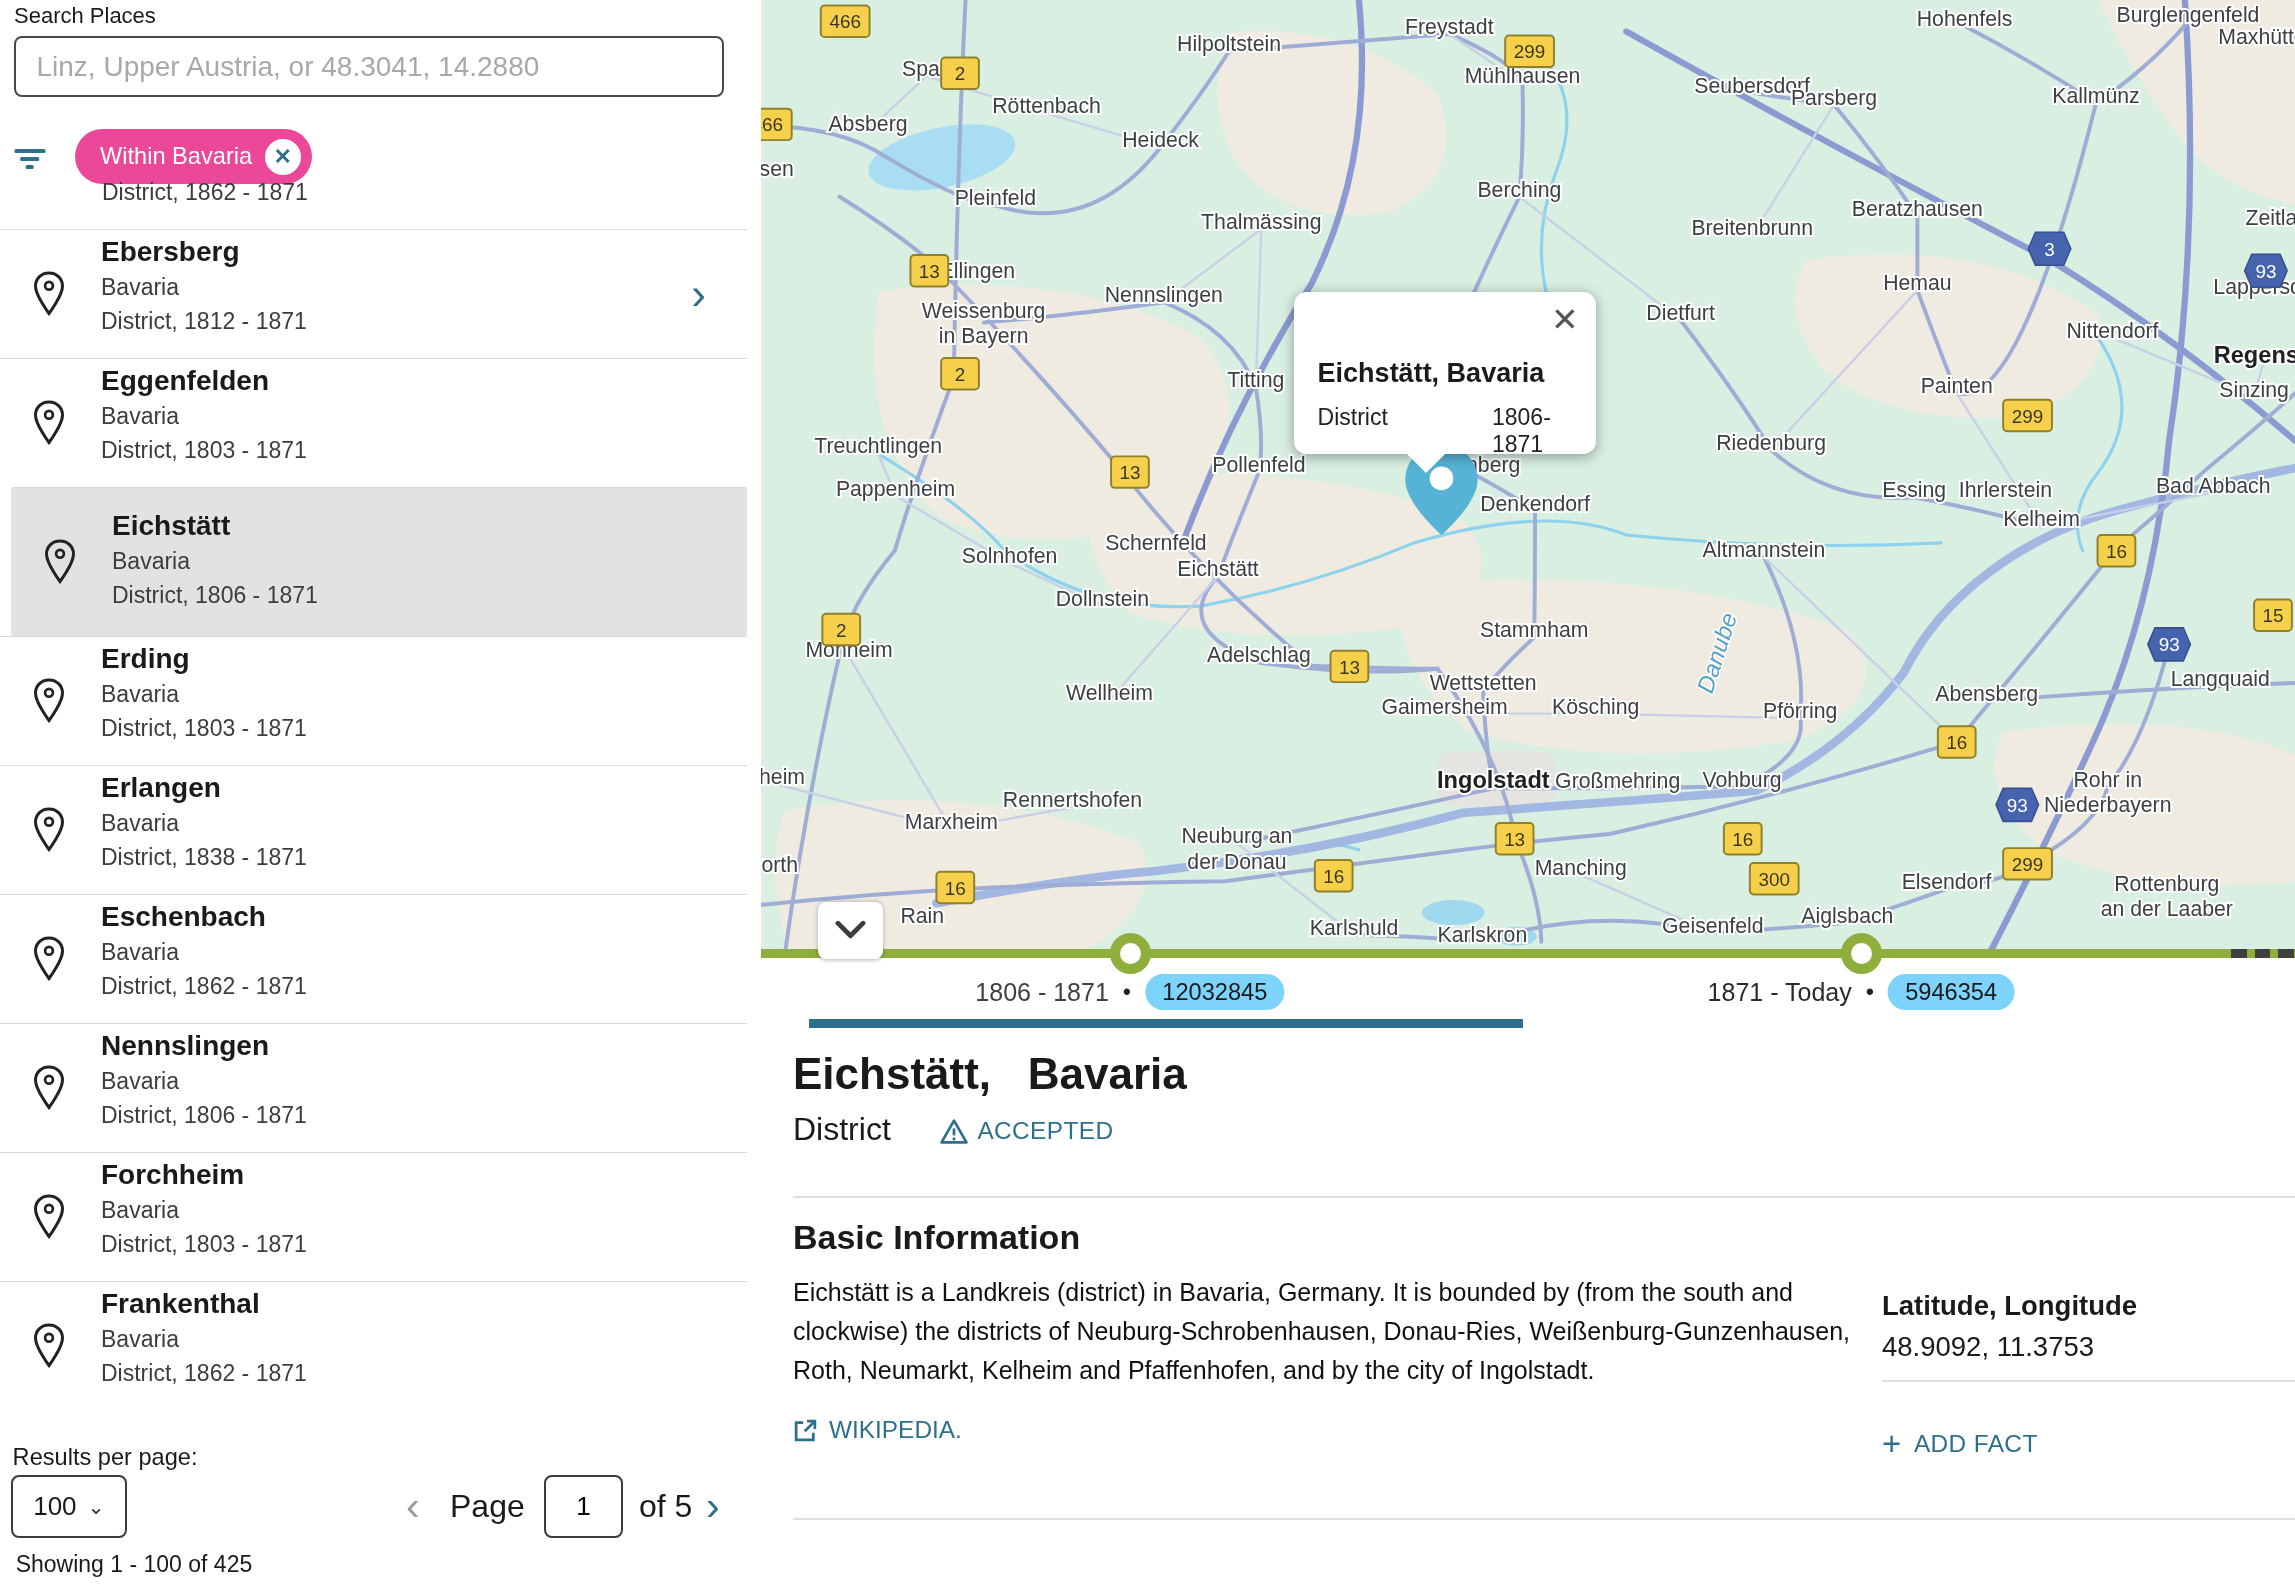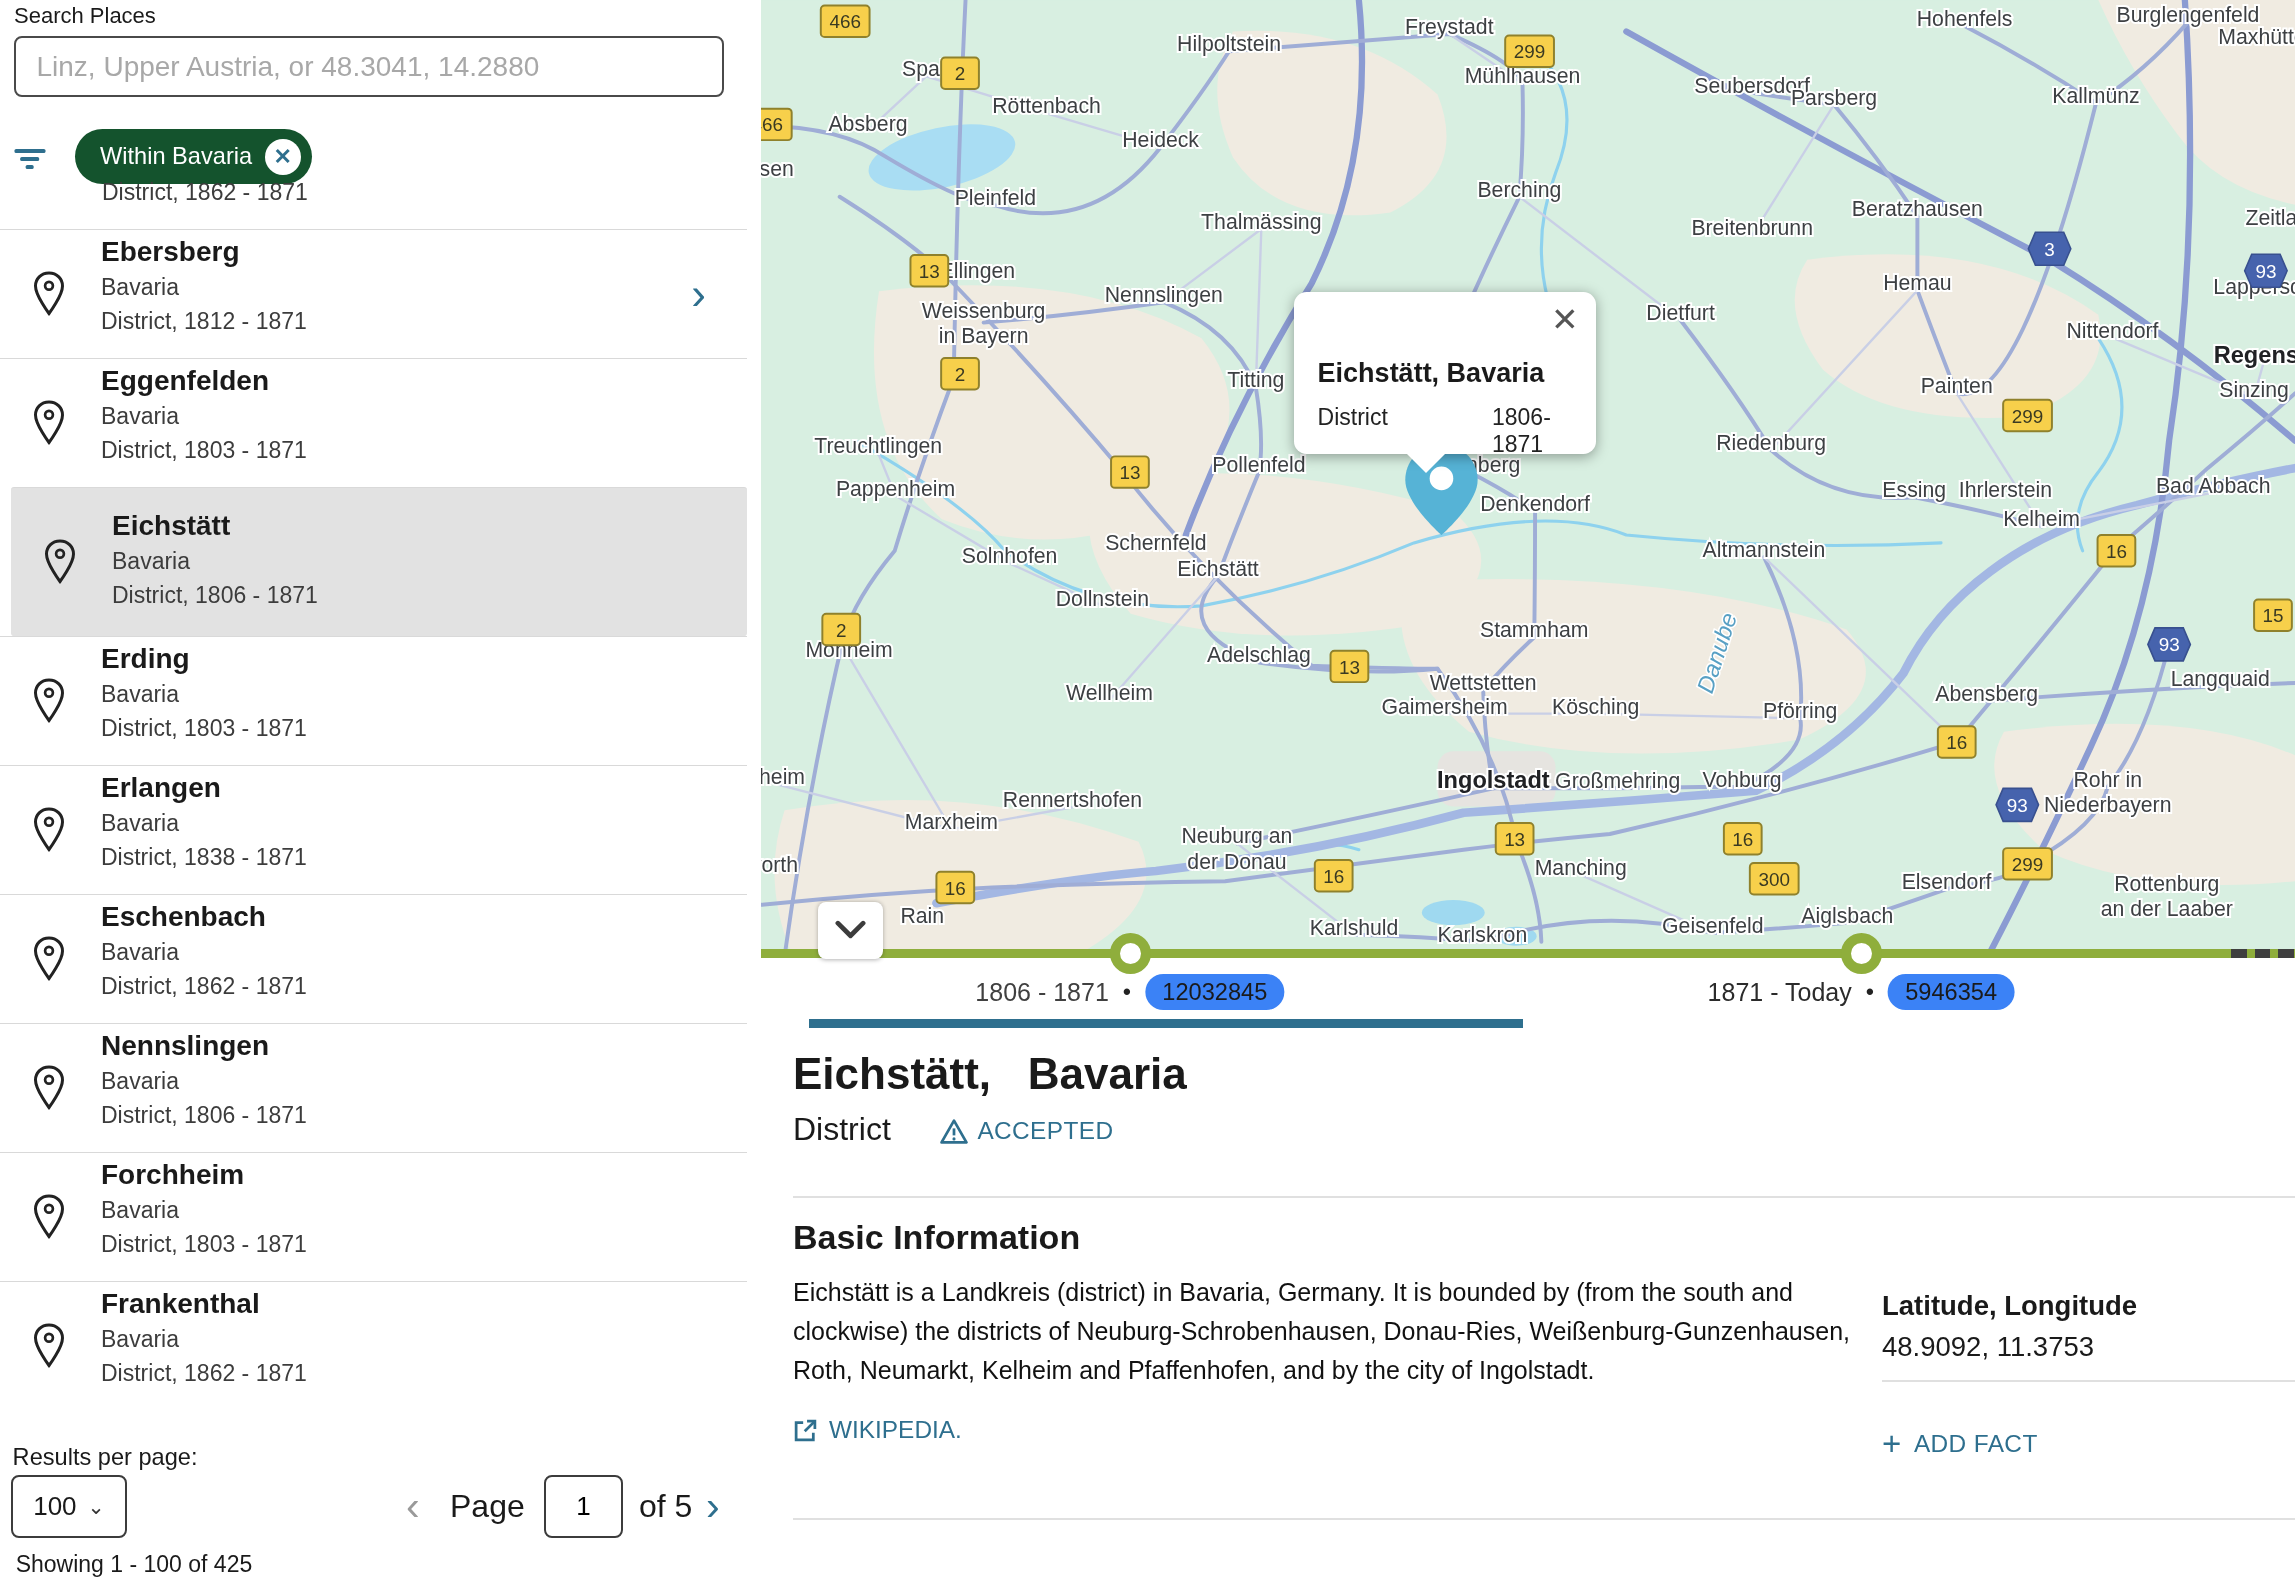--- a/index.html
+++ b/index.html
@@ -8,21 +8,21 @@
 
   
   #sidebar { position:absolute; left:0; top:0; width:761px; height:1594px; background:#fff; z-index:5; }
   #search-label { position:absolute; left:14px; top:3.1px; font-size:22px; color:#1a1a1a; }
   #search-input { position:absolute; left:14px; top:36px; width:710px; height:61px; border:2px solid #4a4a4a;
     border-radius:7.9px; font-size:28px; padding:0 20.5px; color:#333; font-family:"Liberation Sans",sans-serif; }
   #search-input::placeholder { color:#a8a8a8; }
   #filter-icon { position:absolute; left:14px; top:149px; width:31px; height:23.6px; cursor:pointer; }
   #filter-icon .b { position:absolute; left:50%; transform:translateX(-50%); height:3.9px; background:#2e6f8e; border-radius:1.6px; }
   #filter-icon .b1 { top:0; width:31px; } #filter-icon .b2 { top:7.9px; width:19.7px; } #filter-icon .b3 { top:15.7px; width:8.7px; }
-  #filter-chip { position:absolute; left:75px; top:129px; height:55px; background:#14532d; border-radius:27.5px;
+  #filter-chip { position:absolute; left:75px; top:129px; height:55px; background:#ec4899; border-radius:27.5px;
     display:flex; align-items:center; gap:12.6px; padding:0 11px 0 25px; cursor:pointer;justify-content:center; }
   #filter-chip .chip-label { color:#fff; font-size:23.6px; }
   #filter-chip .chip-x { width:36px; height:36px; border-radius:50%; background:#fff; color:#2e6f8e;
     display:flex; align-items:center; justify-content:center; font-size:22px; font-weight:bold; }
   #partial-item { position:absolute; left:102px; top:179px; font-size:23px; color:#3c3c3c; }
 
   #results-list { position:absolute; left:0; top:229px; width:761px; }
   .row { position:relative; width:747px; height:129px; border-top:1.6px solid #d9d9d9; cursor:pointer; }
   .row.selected { background:#e2e2e2; height:149px; border-radius:3.1px; margin-left:11px; width:736px; padding-top:9.4px; }
   .row .pin { position:absolute; left:31px; top:50%; transform:translateY(-50%); }
@@ -74,21 +74,21 @@
   #tl-dashes { position:absolute; left:2231px; top:949px; height:9.4px; z-index:7; display:flex; gap:7.9px; }
   #tl-dashes div { width:15.7px; height:9.4px; background:#3f3f3f; }
   .tl-node { position:absolute; top:933px; width:41px; height:41px; border-radius:50%; background:#fff; border:10.2px solid #8fae3c;
     z-index:7; cursor:pointer; }
   #tl-caps { position:absolute; left:761px; top:974px; width:1534px; height:47px; }
   .cap { position:absolute; transform:translateX(-50%); display:flex; align-items:center; gap:14px; white-space:nowrap; }
   .cap .lbl { font-size:25px; }
   .cap .lbl.active { color:#404040; }
   .cap .lbl.inactive { color:#2b2b2b; }
   .cap .dot { font-size:23.6px; color:#222; }
-  .cap .pill { background:#3b82f6; border-radius:20.5px; padding:4.7px 17.3px; font-size:23.6px; color:#1a1a1a; }
+  .cap .pill { background:#7dd3fc; border-radius:20.5px; padding:4.7px 17.3px; font-size:23.6px; color:#1a1a1a; }
 
   
   #tab-indicator { position:absolute; left:809px; top:1019px; width:714px; height:9.4px; background:#2e6f8e; }
   #detail-title { position:absolute; left:793px; top:1049px; font-size:44px; font-weight:bold; white-space:pre-wrap; }
   #detail-type { position:absolute; left:793px; top:1111px; font-size:32px; color:#1a1a1a; }
   #status { position:absolute; left:940px; top:1117px; display:flex; align-items:center; gap:9.4px; color:#2e6f8e; cursor:pointer; }
   #status .txt { font-size:24.4px; letter-spacing:0.4px; }
   .hr { position:absolute; height:1.6px; background:#e0e0e0; }
   #basic-heading { position:absolute; left:793px; top:1218px; font-size:34px; font-weight:bold; }
   #description { position:absolute; left:793px; top:1273px; width:1058px; font-size:25px; line-height:39px; color:#111; }

